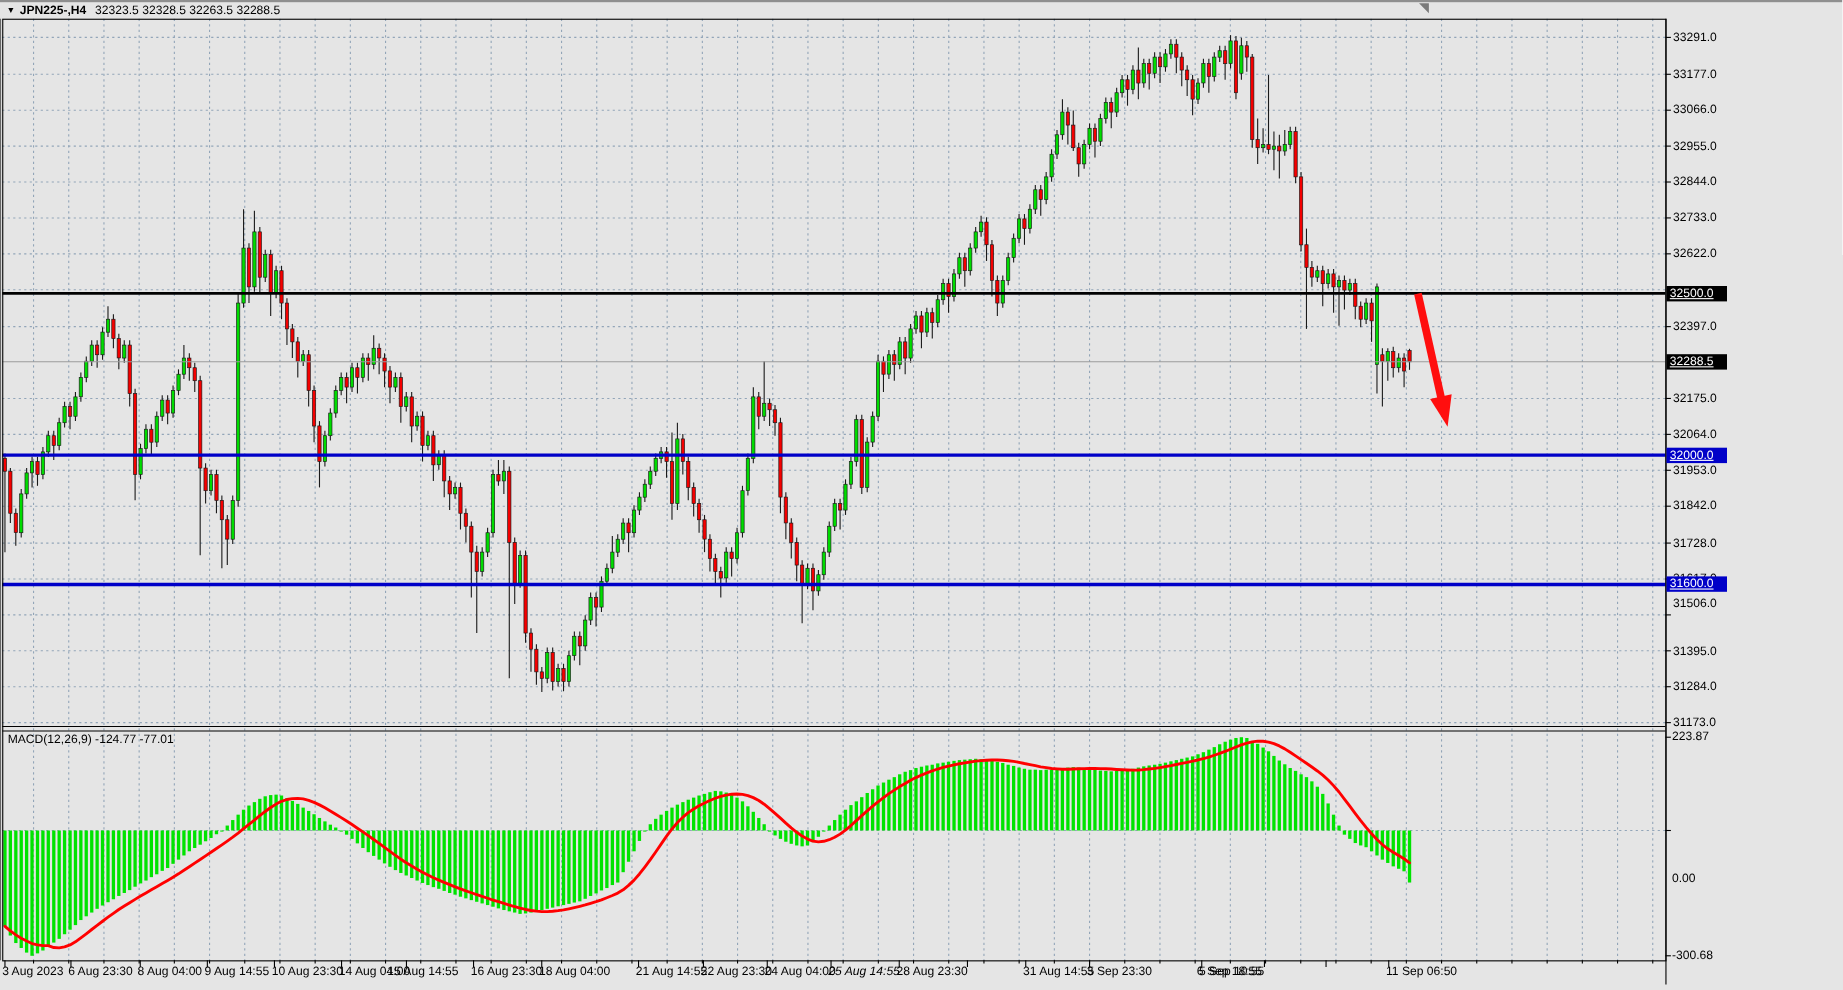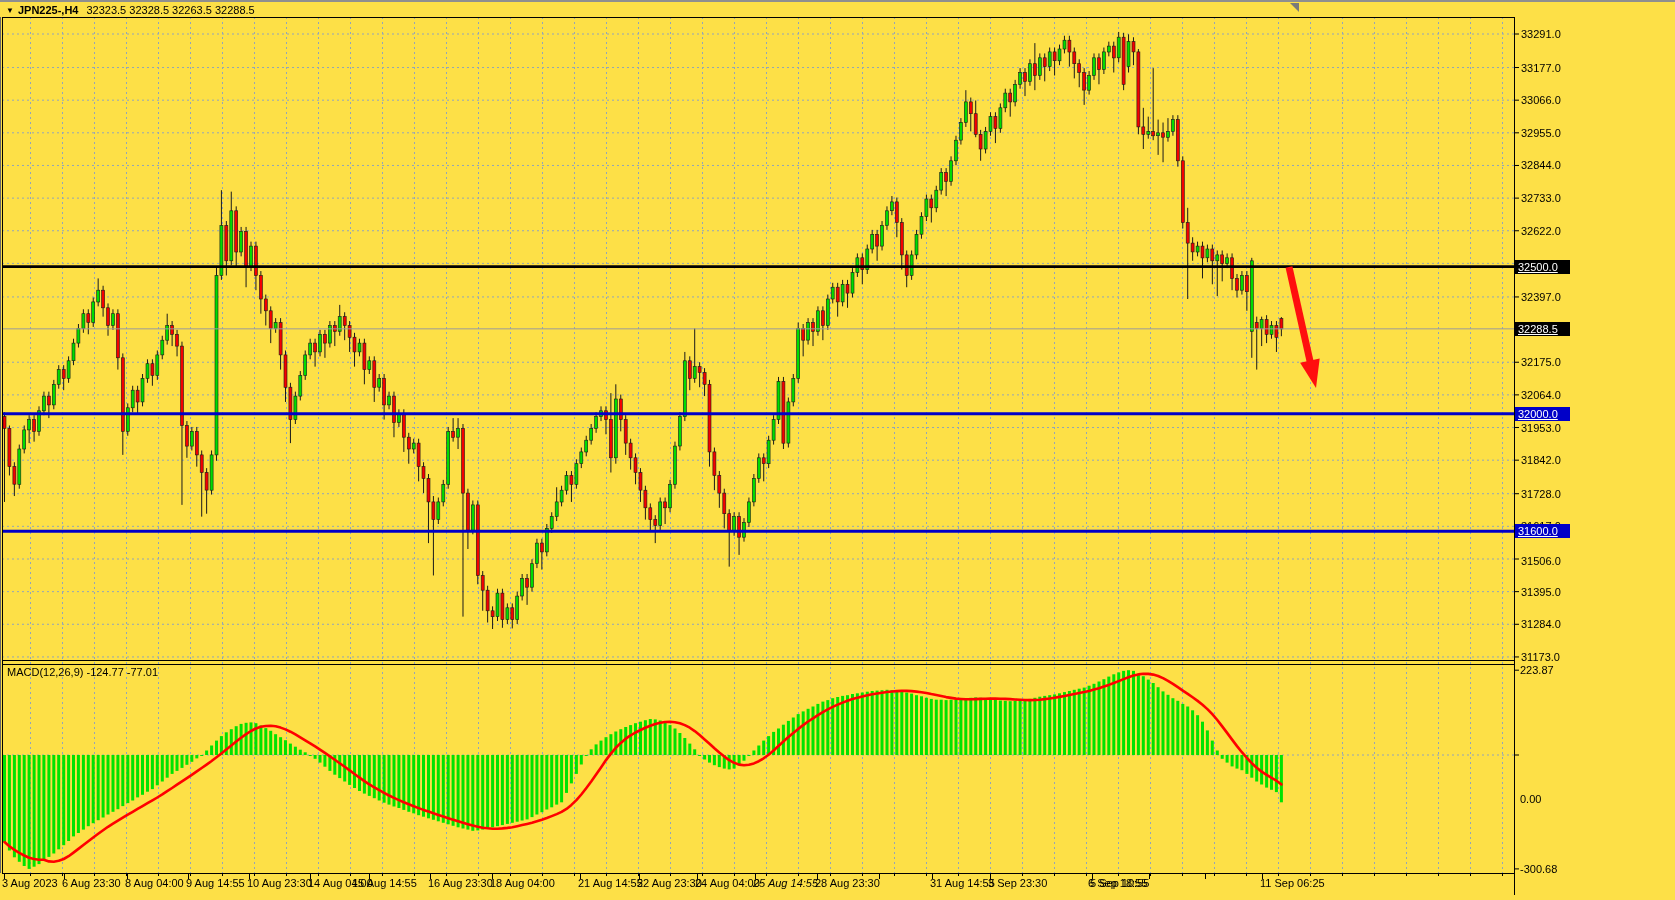--- a/index.html
+++ b/index.html
@@ -1,16 +1,16 @@
 <!DOCTYPE html>
 <html><head>
 <meta charset="utf-8">
 <style>
   html,body{margin:0;padding:0;background:#ffffff;}
-  .screen{position:relative;width:1675px;height:900px;background:#fde047;overflow:hidden;
+  .screen{position:relative;width:1675px;height:900px;background:#e5e5e5;overflow:hidden;
           font-family:"Liberation Sans", sans-serif;}
   .topstrip{position:absolute;left:0;top:0;width:1675px;height:2px;background:#8f8f8f;}
   #plot{position:absolute;left:0;top:0;}
   .sym-label{position:absolute;left:6px;top:4px;font-size:11px;color:#000;white-space:nowrap;}
   .sym-label .tri{font-size:8px;vertical-align:1px;margin-right:4px;}
   .sym-label b{font-weight:bold;margin-right:8px;}
   .macd-label{position:absolute;left:7px;top:666px;font-size:11px;color:#000;white-space:nowrap;}
   .price-label{position:absolute;left:1521px;font-size:11px;color:#000;height:12px;line-height:12px;white-space:nowrap;}
   .macd-axis-label{position:absolute;left:1520px;font-size:11px;color:#000;height:12px;line-height:12px;white-space:nowrap;}
   .price-box{position:absolute;left:1515px;width:52px;height:14px;line-height:14px;font-size:11px;
@@ -1005,21 +1005,21 @@
       <span class="price-label" style="top: 159.471px;">32844.0</span>
       <span class="price-label" style="top: 192.118px;">32733.0</span>
       <span class="price-label" style="top: 224.765px;">32622.0</span>
       <span class="price-label" style="top: 290.941px;">32397.0</span>
       <span class="price-label" style="top: 356.235px;">32175.0</span>
       <span class="price-label" style="top: 388.882px;">32064.0</span>
       <span class="price-label" style="top: 421.529px;">31953.0</span>
       <span class="price-label" style="top: 454.176px;">31842.0</span>
       <span class="price-label" style="top: 487.706px;">31728.0</span>
       <span class="price-label" style="top: 520.353px;">31617.0</span>
-      <span class="price-label" style="top: 555px; text-align: center;">31506.0</span>
+      <span class="price-label" style="top: 543px; text-align: center;">31506.0</span>
       <span class="price-label" style="top: 585.647px;">31395.0</span>
       <span class="price-label" style="top: 618.294px;">31284.0</span>
       <span class="price-label" style="top: 650.941px;">31173.0</span>
       <div class="price-box" style="top: 259.647px; background: rgb(0, 0, 0);">32500.0</div>
       <div class="price-box" style="top: 321.853px; background: rgb(0, 0, 0);">32288.5</div>
       <div class="price-box" style="top: 406.706px; background: rgb(0, 0, 200);">32000.0</div>
       <div class="price-box" style="top: 524.353px; background: rgb(0, 0, 200);">31600.0</div>
     </div>
   <div id="macd-axis">
       <span class="macd-axis-label" style="top: 664.201px;">223.87</span>
@@ -1040,15 +1040,15 @@
       <span class="time-label" style="left: 637px;">22 Aug 23:30</span>
       <span class="time-label" style="left: 695px;">24 Aug 04:00</span>
       <span class="time-label" style="left: 753px; font-style: italic;">25 Aug 14:55</span>
       <span class="time-label" style="left: 815px;">28 Aug 23:30</span>
       <span class="time-label" style="left: 857px; margin-top: 35px;">30 Aug 04:00</span>
       <span class="time-label" style="left: 930px;">31 Aug 14:55</span>
       <span class="time-label" style="left: 988px;">3 Sep 23:30</span>
       <span class="time-label" style="left: 1090px;">5 Sep 10:55</span>
       <span class="time-label" style="left: 1088px;">6 Sep 18:55</span>
       <span class="time-label" style="left: 1243px; margin-top: 32px;">8 Sep 00:00</span>
-      <span class="time-label" style="left: 1260px;">11 Sep 06:25</span>
+      <span class="time-label" style="left: 1260px;">11 Sep 06:50</span>
     </div>
 </div>
 
 </body></html>

